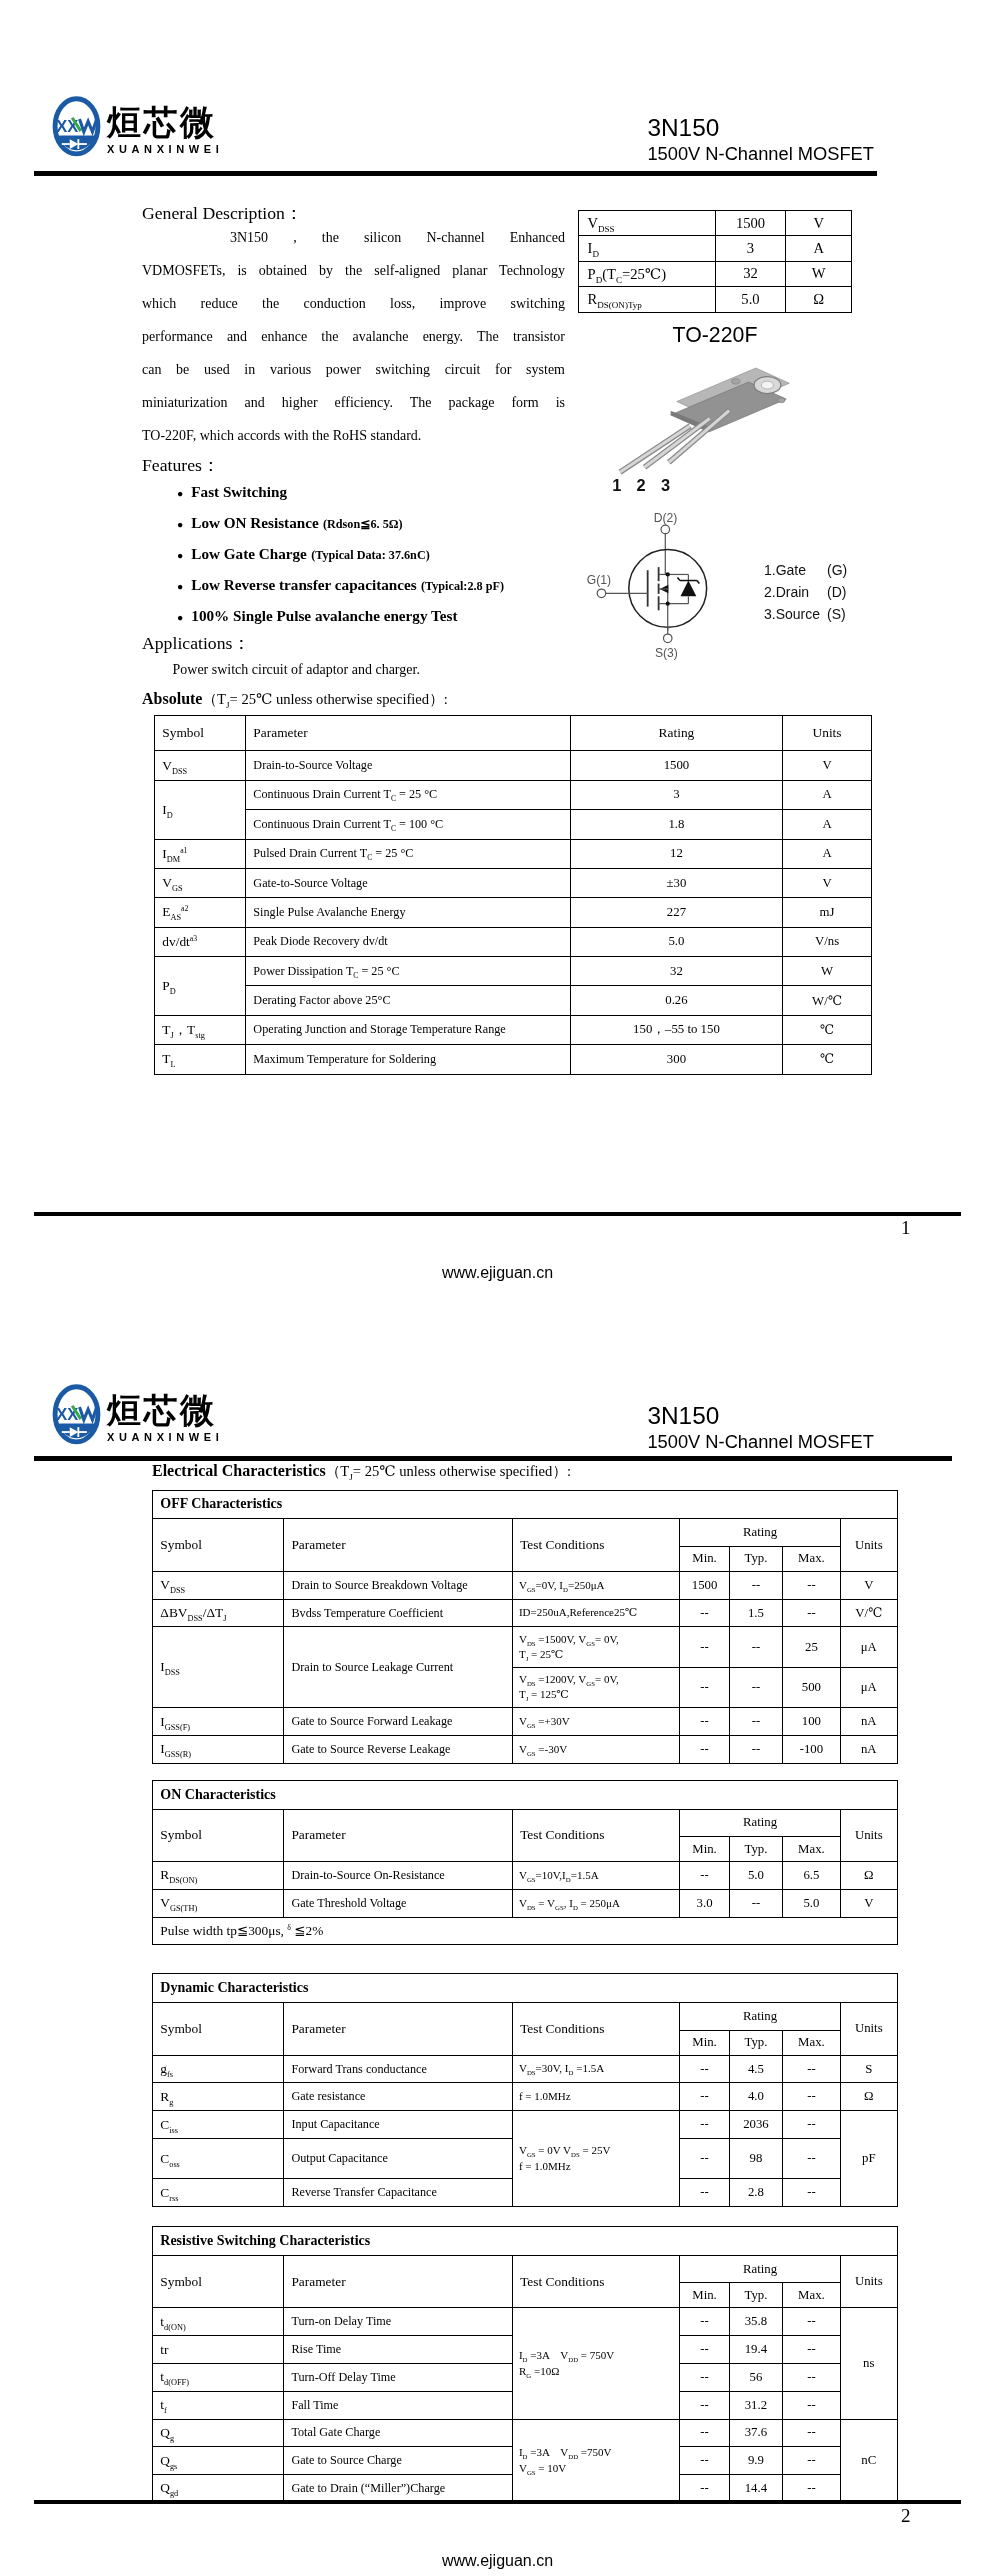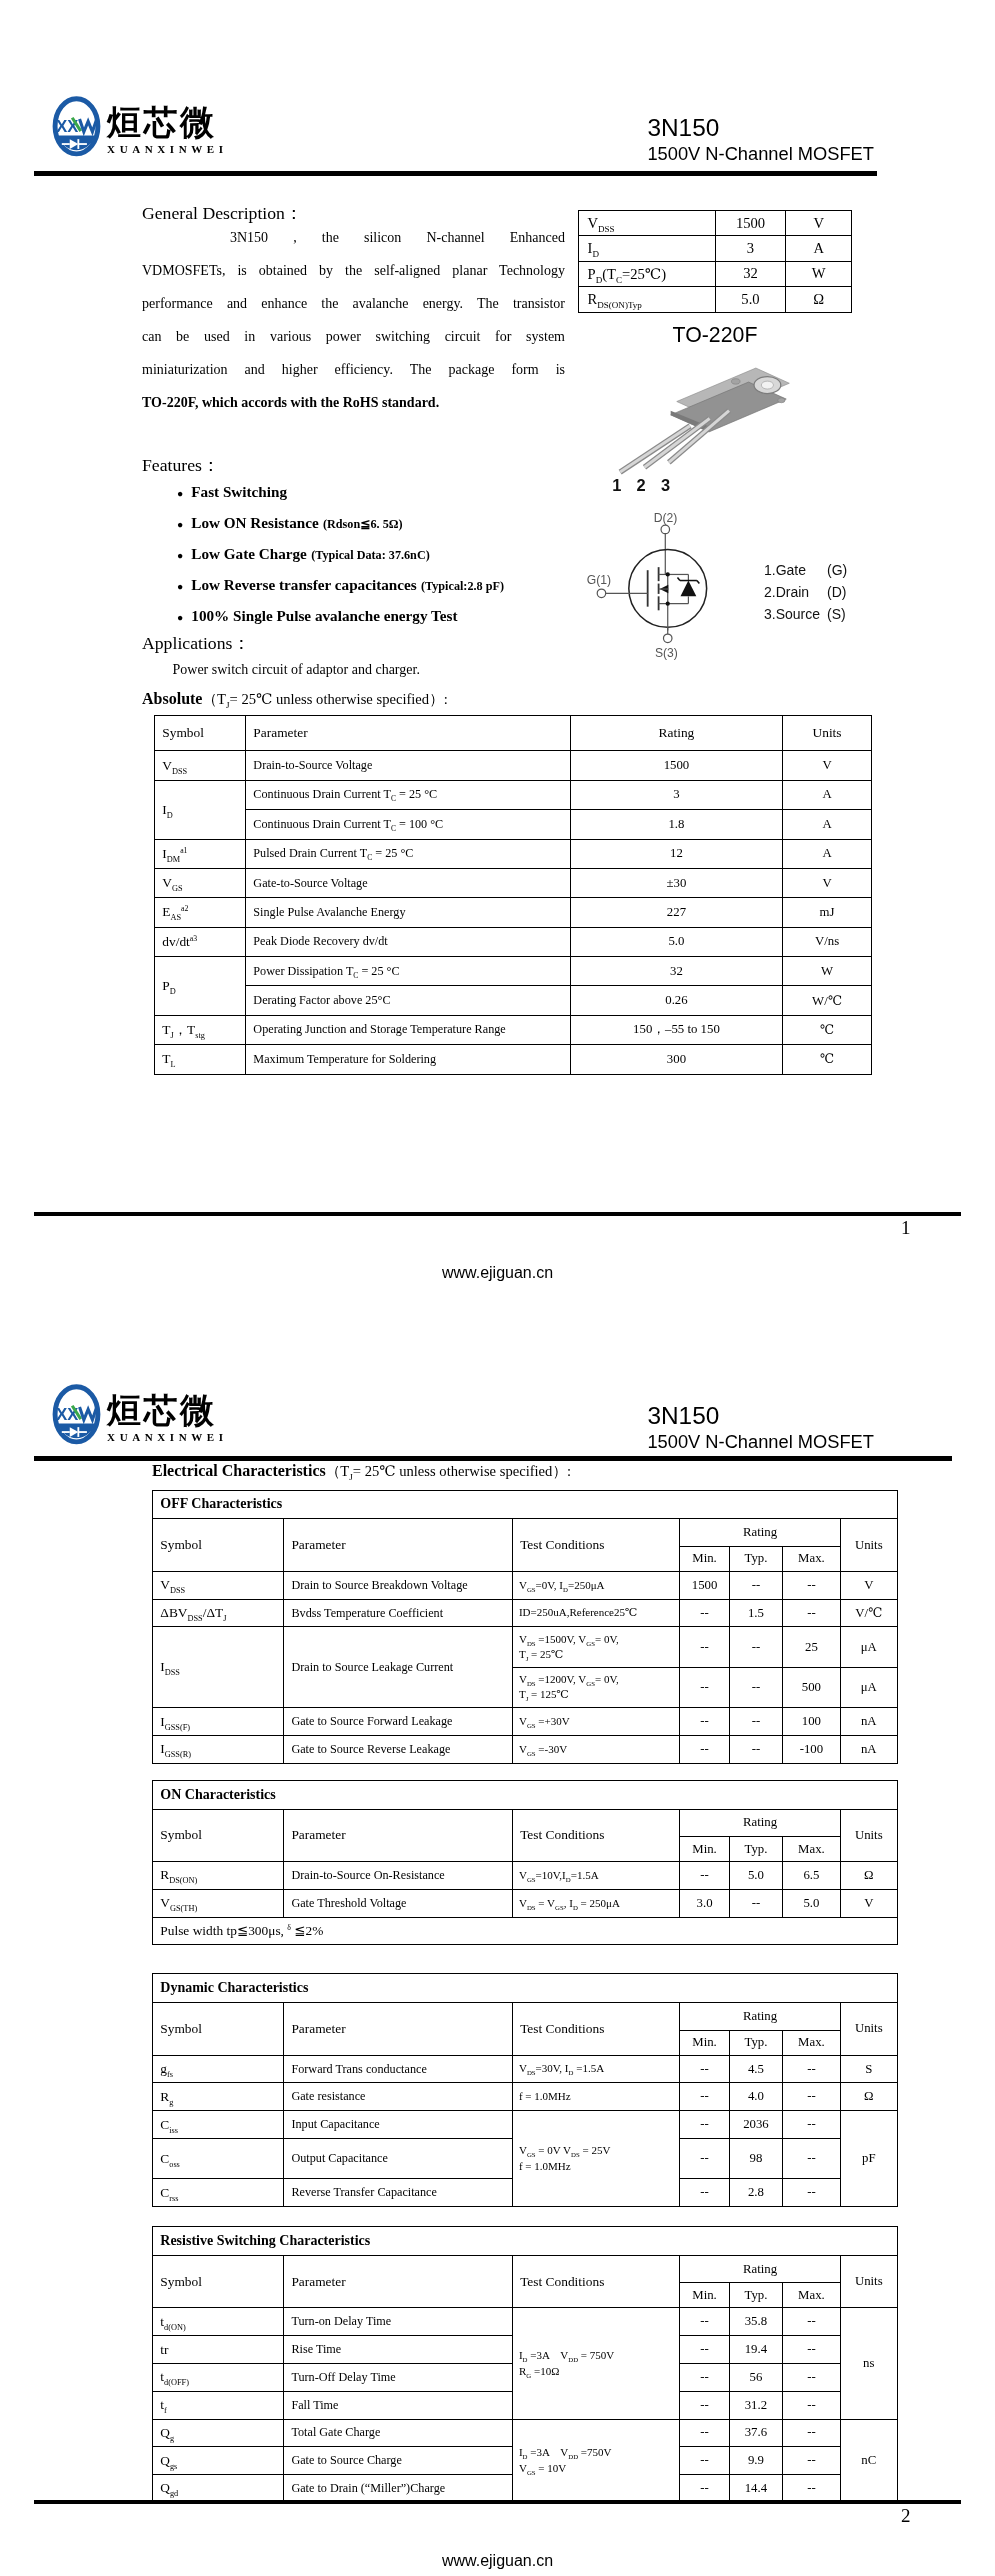--- a/index.html
+++ b/index.html
@@ -6,40 +6,40 @@
   body{width:995px;font-family:"Liberation Serif","DejaVu Serif",serif;color:#000;}
   .page{position:relative;width:995px;height:1288px;background:#fff;overflow:hidden;}
   sub{font-size:62%;line-height:0;}
   sup{font-size:58%;line-height:0;vertical-align:super;}
 
   
   .logo-wrap{position:absolute;left:52px;top:95px;display:flex;align-items:flex-start;}
   .logo-mark{width:49px;height:65px;}
   .logo-txt{margin-left:6.1px;padding-top:8.5px;}
   .logo-cn{font-size:34px;font-weight:900;letter-spacing:2.4px;line-height:37px;font-family:"Liberation Sans","DejaVu Sans",sans-serif;}
-  .logo-en{font-size:11px;font-weight:600;letter-spacing:4.6px;margin-top:2.4px;font-family:Liberation Serif, serif;text-align:center;}
+  .logo-en{font-size:11px;font-weight:600;letter-spacing:4.6px;margin-top:2.4px;font-family:Liberation Sans, sans-serif;text-align:center;}
   .hdr-right{position:absolute;right:121px;top:115px;text-align:left;font-family:"Liberation Sans","DejaVu Sans",sans-serif;}
   .part-no{font-size:24.4px;line-height:25.6px;}
   .family{font-size:18.3px;line-height:22px;margin-top:2.4px;}
   .hdr-rule{position:absolute;height:4.9px;background:#000;}
   .p1rule{left:34px;width:843px;top:171px;}
   .p2rule{left:34px;width:918px;top:168px;}
 
   
   .ft-rule{position:absolute;left:34px;width:927px;height:4.3px;background:#000;top:1212px;}
   .ft-site{position:absolute;left:0;right:0;top:1264px;text-align:center;font-size:16px;font-family:"Liberation Sans","DejaVu Sans",sans-serif;}
   .ft-page{position:absolute;left:901px;top:1217px;font-size:19px;}
 
   
   .sec-title{font-size:17.7px;font-weight:normal;}
   #gen-title{position:absolute;left:142px;top:201px;}
   #gen-para{position:absolute;left:142px;top:221px;width:423px;font-size:14px;}
   .pline{line-height:33px;text-align:justify;text-align-last:justify;}
   .pline.first{text-indent:88px;}
-  .pline.last{text-align:left;text-align-last:left;font-weight:bold;}
+  .pline.last{text-align:left;text-align-last:left;}
   #features-blk{position:absolute;left:142px;top:453px;width:427px;}
   .feat{list-style:none;margin:6.1px 0 0 0;padding:0;}
   .feat li{display:flex;align-items:baseline;height:31px;}
   .dot{font-size:10.4px;margin:0 8px 0 35px;}
   .fmain{font-size:15.2px;font-weight:bold;}
   .fnote{font-size:12.2px;font-weight:bold;margin-left:4.3px;}
   #apps-blk{position:absolute;left:142px;top:631px;width:427px;}
   .app-text{font-size:14px;margin:7.3px 0 0 30.5px;}
   #abs-title{position:absolute;left:142px;top:690px;font-size:14.6px;}
   #abs-title b{font-size:16px;}
@@ -116,20 +116,21 @@
   <div class="hdr-right">
     <div class="part-no">3N150</div>
     <div class="family">1500V N-Channel MOSFET</div>
   </div>
   <div class="hdr-rule p1rule"></div>
 
   <div id="gen-title" class="sec-title">General Description：</div>
   <div id="gen-para">
     <div class="pline first">3N150 , the silicon N-channel Enhanced</div>
     <div class="pline">VDMOSFETs, is obtained by the self-aligned planar Technology</div>
+    <div class="pline">which reduce the conduction loss, improve switching</div>
     <div class="pline">performance and enhance the avalanche energy. The transistor</div>
     <div class="pline">can be used in various power switching circuit for system</div>
     <div class="pline">miniaturization and higher efficiency. The package form is</div>
     <div class="pline last">TO-220F, which accords with the RoHS standard.</div>
   </div>
 
   <table class="qtable">
     <colgroup>
         <col style="width:50%">
         <col style="width:26%">

